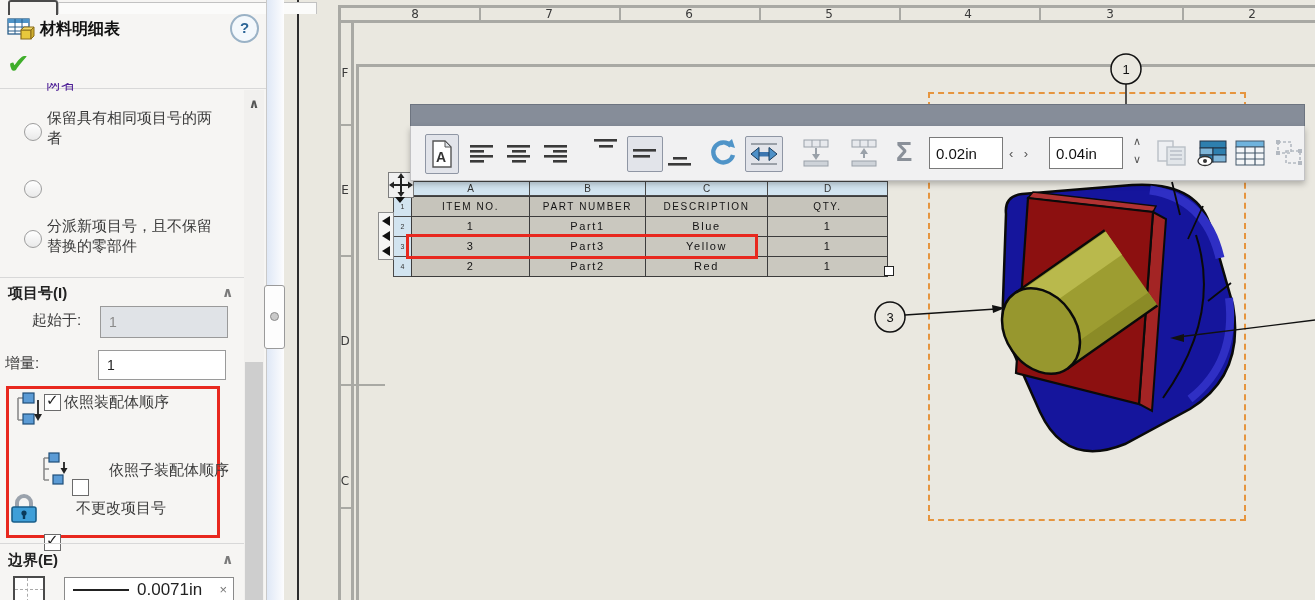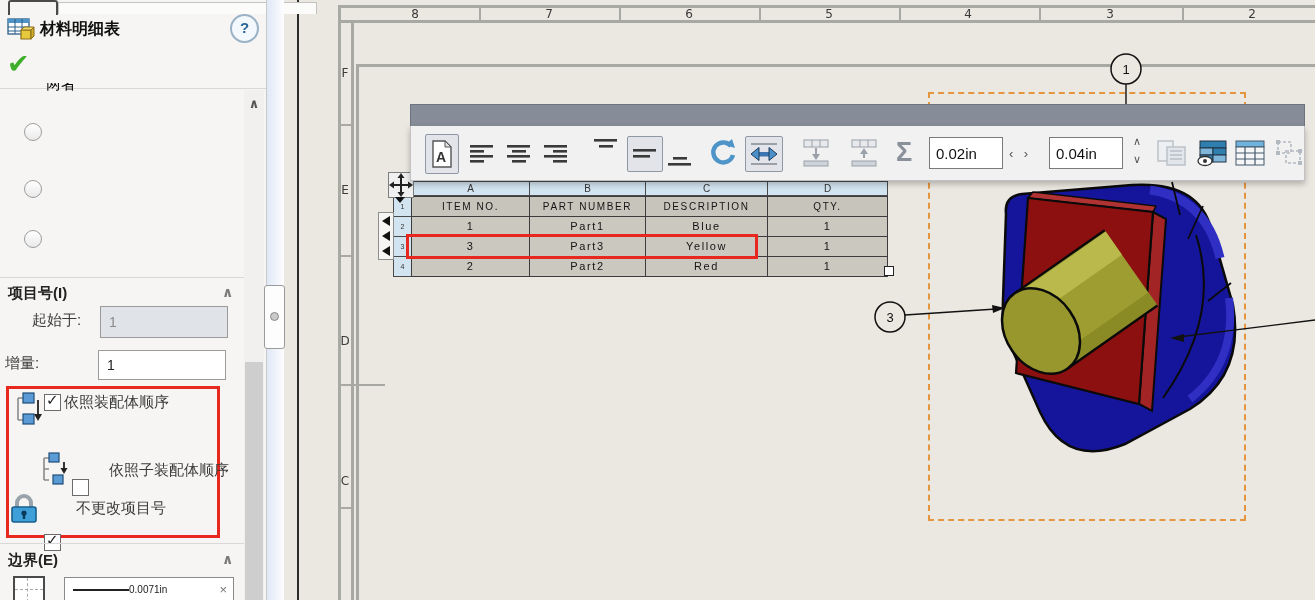--- a/index.html
+++ b/index.html
@@ -354,26 +354,32 @@
     <div class="abs pm-title" style="left:40px;top:19px;">材料明细表</div>
     <div class="abs help-circle" style="left:230px;top:14px;">
       <span>?</span>
     </div>
     <div class="abs ok-check" style="left:7px;top:48px;">
       <span>✔</span>
     </div>
     <div class="abs divline" style="left:0;top:88px;width:266px;"></div>
 
     <div class="abs" style="left:46px;top:83px;width:60px;height:11px;overflow:hidden;">
-      <div class="plabel" style="margin-top:-9px;color:#000000;">两者</div>
+      <div class="plabel" style="margin-top:-9px;color:#4c1d95;">两者</div>
     </div>
 
     <div class="abs radio" style="left:24px;top:123px;"></div>
+    <div class="abs plabel" style="left:47px;top:108px;width:190px;">
+      <span>保留具有相同项目号的两</span><br><span>者</span>
+    </div>
     <div class="abs radio" style="left:24px;top:180px;"></div>
     <div class="abs radio" style="left:24px;top:230px;"></div>
+    <div class="abs plabel" style="left:47px;top:216px;width:190px;">
+      <span>分派新项目号，且不保留</span><br><span>替换的零部件</span>
+    </div>
 
     <div class="abs divline" style="left:0;top:277px;width:244px;"></div>
 
     <div class="abs sec-head" style="left:8px;top:284px;">项目号(I)</div>
     <div class="abs chev" style="left:222px;top:284px;">∧</div>
 
     <div class="abs plabel" style="left:32px;top:310px;">起始于:</div>
     <input class="abs pinput" style="left: 100px; top: 306px; width: 110px; height: 30px;" disabled="" value="1">
     <div class="abs plabel" style="left:5px;top:353px;">增量:</div>
     <input class="abs pinput" style="left: 98px; top: 350px; width: 110px; height: 28px;" value="1">
@@ -416,21 +422,21 @@
     <div class="abs divline" style="left:0;top:543px;width:244px;"></div>
 
     <div class="abs sec-head" style="left:8px;top:551px;">边界(E)</div>
     <div class="abs chev" style="left:222px;top:551px;">∧</div>
     <div class="abs" style="left:13px;top:576px;width:28px;height:24px;border:2px solid #4a4a4a;background:#fff;">
       <div class="abs" style="left:12px;top:0;width:1px;height:24px;border-left:1px dashed #aaa;"></div>
       <div class="abs" style="left:0;top:11px;width:28px;height:1px;border-top:1px dashed #aaa;"></div>
     </div>
     <div class="abs" style="left:64px;top:577px;width:168px;height:23px;border:1px solid #8a8a8a;background:#fff;display:flex;align-items:center;">
       <div style="width:56px;height:2px;background:#222;margin-left:8px;"></div>
-      <div style="font-size:10px;color:#222;">0.0071in</div>
+      <div style="font-size:17px;color:#222;margin-left:8px;">0.0071in</div>
       <div style="margin-left:auto;margin-right:6px;color:#777;font-size:13px;">×</div>
     </div>
 
     <div class="abs scrollbar" style="left:244px;top:90px;width:20px;height:510px;">
       <div class="abs" style="left:0;top:6px;width:20px;text-align:center;color:#555;font-size:13px;font-weight:bold;">∧</div>
       <div class="abs scroll-thumb" style="left:1px;top:272px;width:18px;height:238px;"></div>
     </div>
   </div>
 
   <div class="abs sdivider" style="left:266px;top:0;width:17px;height:600px;">

